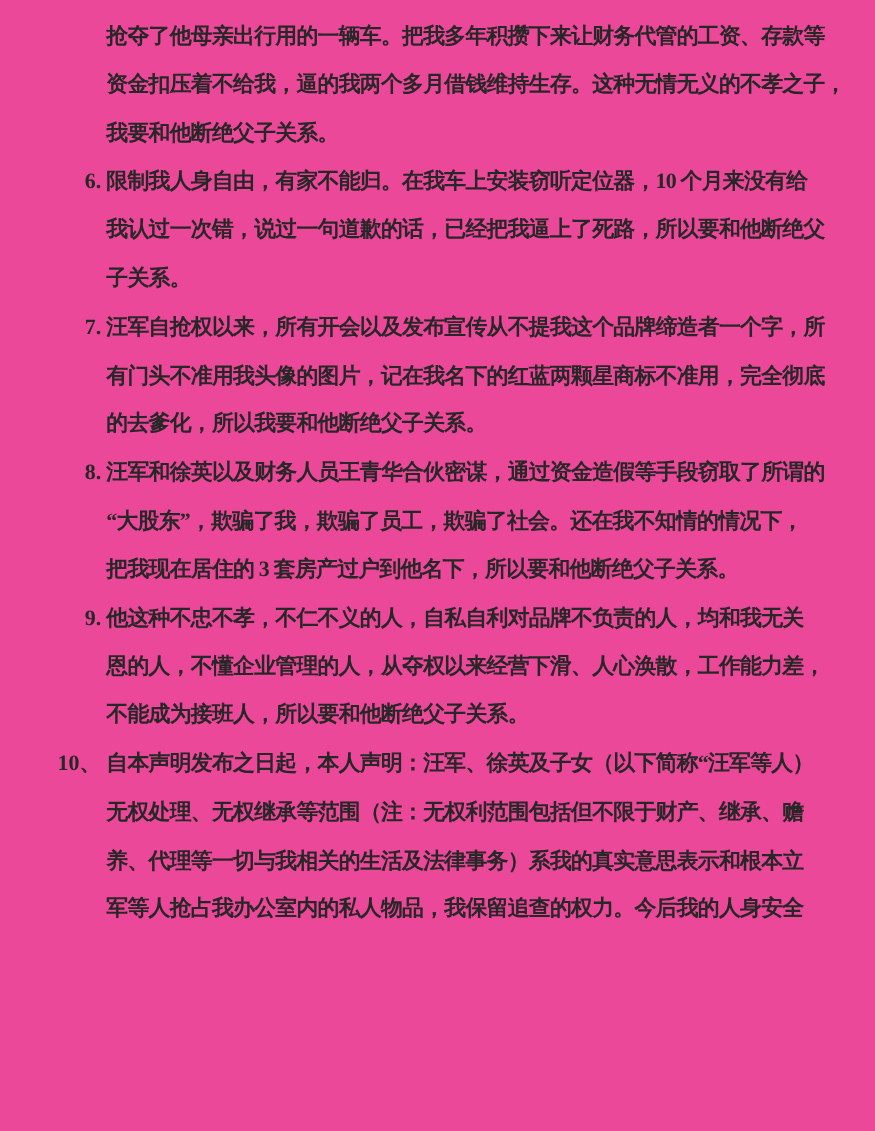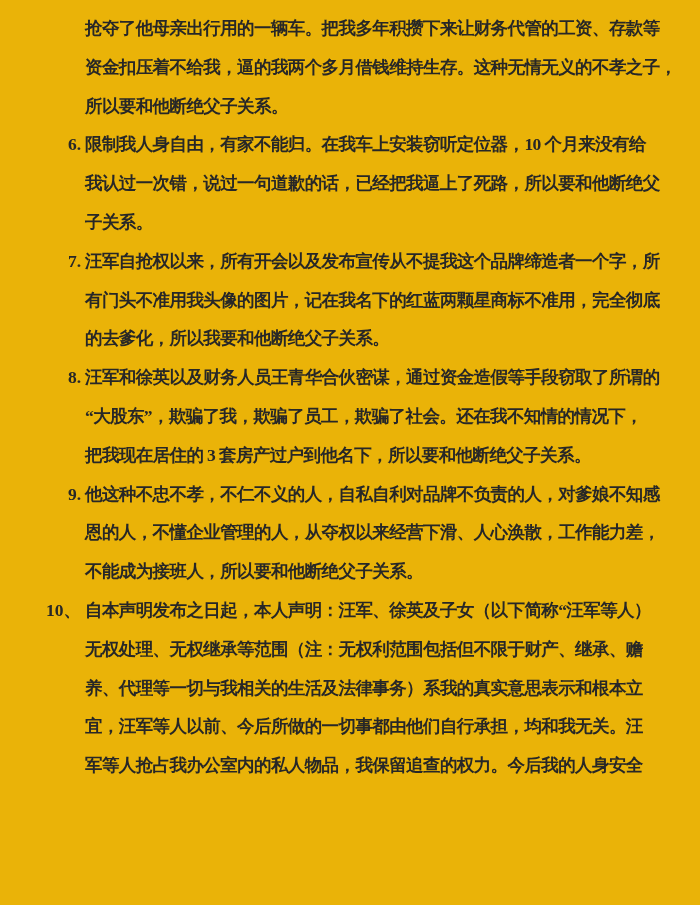--- a/index.html
+++ b/index.html
@@ -10,21 +10,21 @@
     }
     body {
       width: 700px;
       height: 905px;
       overflow: hidden;
     }
     .page {
       box-sizing: border-box;
       width: 700px;
       height: 905px;
-      background: #eab308;
+      background: #ec4899;
       padding: 9px 52px 0 85px;
       font-family: "Liberation Serif", "DejaVu Serif", serif;
       font-weight: bold;
       color: #272727;
       -webkit-font-smoothing: antialiased;
     }
     .item {
       position: relative;
     }
     .num {
@@ -46,21 +46,21 @@
       overflow: visible;
     }
   </style>
 </head>
 <body>
 
 <div class="page" id="doc">
     <div class="item">
       <div class="line">抢夺了他母亲出行用的一辆车。把我多年积攒下来让财务代管的工资、存款等</div>
       <div class="line">资金扣压着不给我，逼的我两个多月借钱维持生存。这种无情无义的不孝之子，</div>
-      <div class="line">所以要和他断绝父子关系。</div>
+      <div class="line">我要和他断绝父子关系。</div>
     </div>
     <div class="item">
       <span class="num">6.</span>
       <div class="line">限制我人身自由，有家不能归。在我车上安装窃听定位器，10 个月来没有给</div>
       <div class="line">我认过一次错，说过一句道歉的话，已经把我逼上了死路，所以要和他断绝父</div>
       <div class="line">子关系。</div>
     </div>
     <div class="item">
       <span class="num">7.</span>
       <div class="line">汪军自抢权以来，所有开会以及发布宣传从不提我这个品牌缔造者一个字，所</div>
@@ -68,25 +68,24 @@
       <div class="line">的去爹化，所以我要和他断绝父子关系。</div>
     </div>
     <div class="item">
       <span class="num">8.</span>
       <div class="line">汪军和徐英以及财务人员王青华合伙密谋，通过资金造假等手段窃取了所谓的</div>
       <div class="line">“大股东”，欺骗了我，欺骗了员工，欺骗了社会。还在我不知情的情况下，</div>
       <div class="line">把我现在居住的 3 套房产过户到他名下，所以要和他断绝父子关系。</div>
     </div>
     <div class="item">
       <span class="num">9.</span>
-      <div class="line">他这种不忠不孝，不仁不义的人，自私自利对品牌不负责的人，对爹娘不知感</div>
+      <div class="line">他这种不忠不孝，不仁不义的人，自私自利对品牌不负责的人，均和我无关</div>
       <div class="line">恩的人，不懂企业管理的人，从夺权以来经营下滑、人心涣散，工作能力差，</div>
       <div class="line">不能成为接班人，所以要和他断绝父子关系。</div>
     </div>
     <div class="item">
       <span class="num">10、</span>
       <div class="line">自本声明发布之日起，本人声明：汪军、徐英及子女（以下简称“汪军等人）</div>
       <div class="line">无权处理、无权继承等范围（注：无权利范围包括但不限于财产、继承、赡</div>
       <div class="line">养、代理等一切与我相关的生活及法律事务）系我的真实意思表示和根本立</div>
-      <div class="line">宜，汪军等人以前、今后所做的一切事都由他们自行承担，均和我无关。汪</div>
       <div class="line">军等人抢占我办公室内的私人物品，我保留追查的权力。今后我的人身安全</div>
     </div>
   </div>
 
 </body></html>

